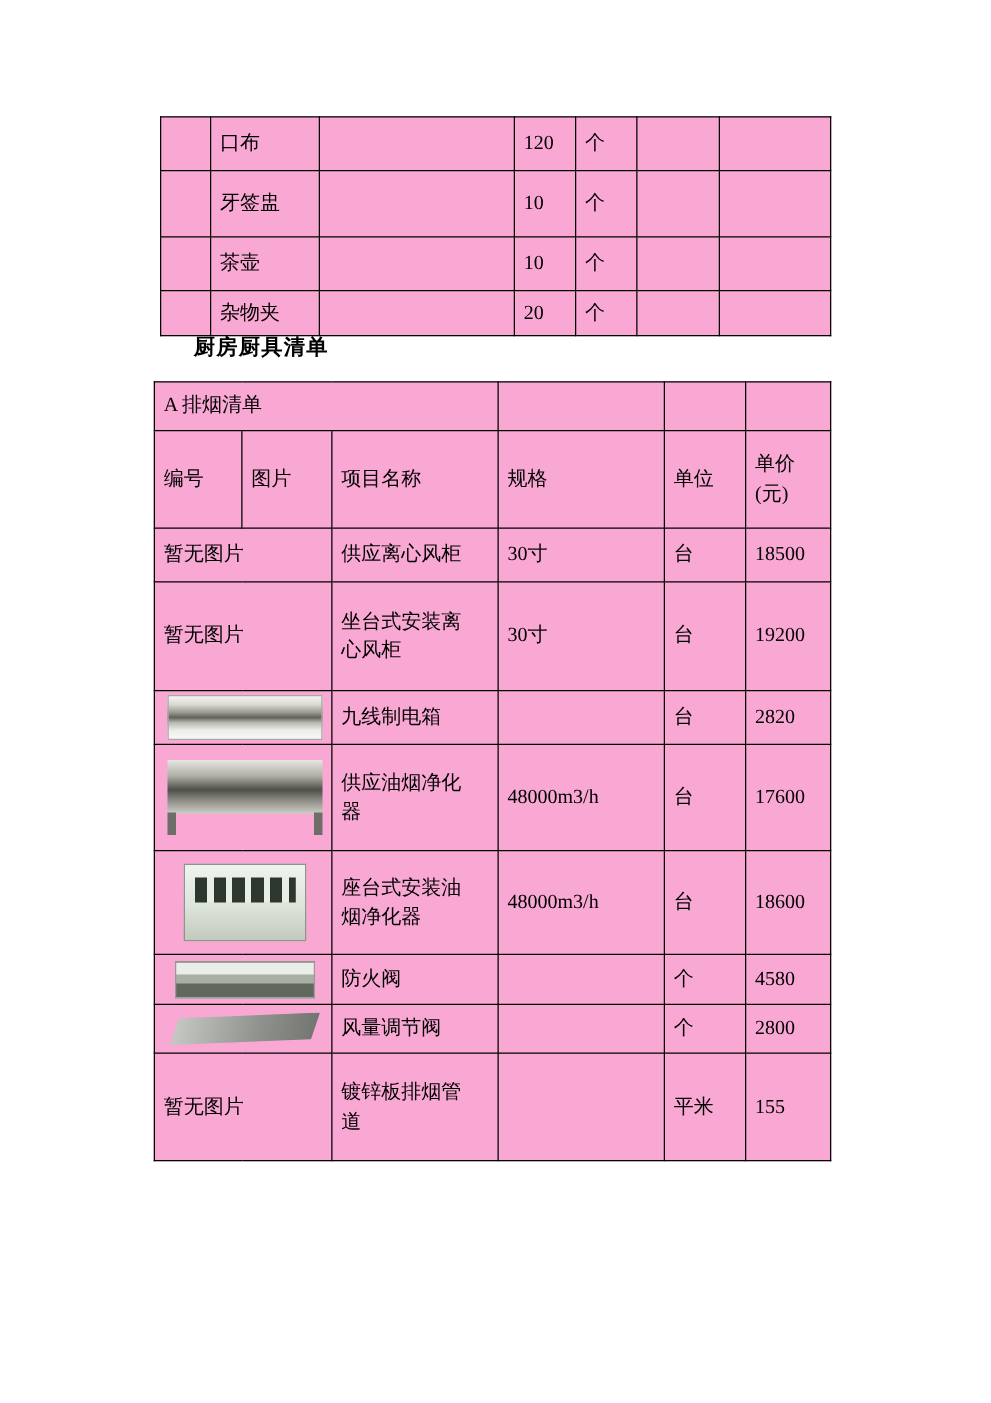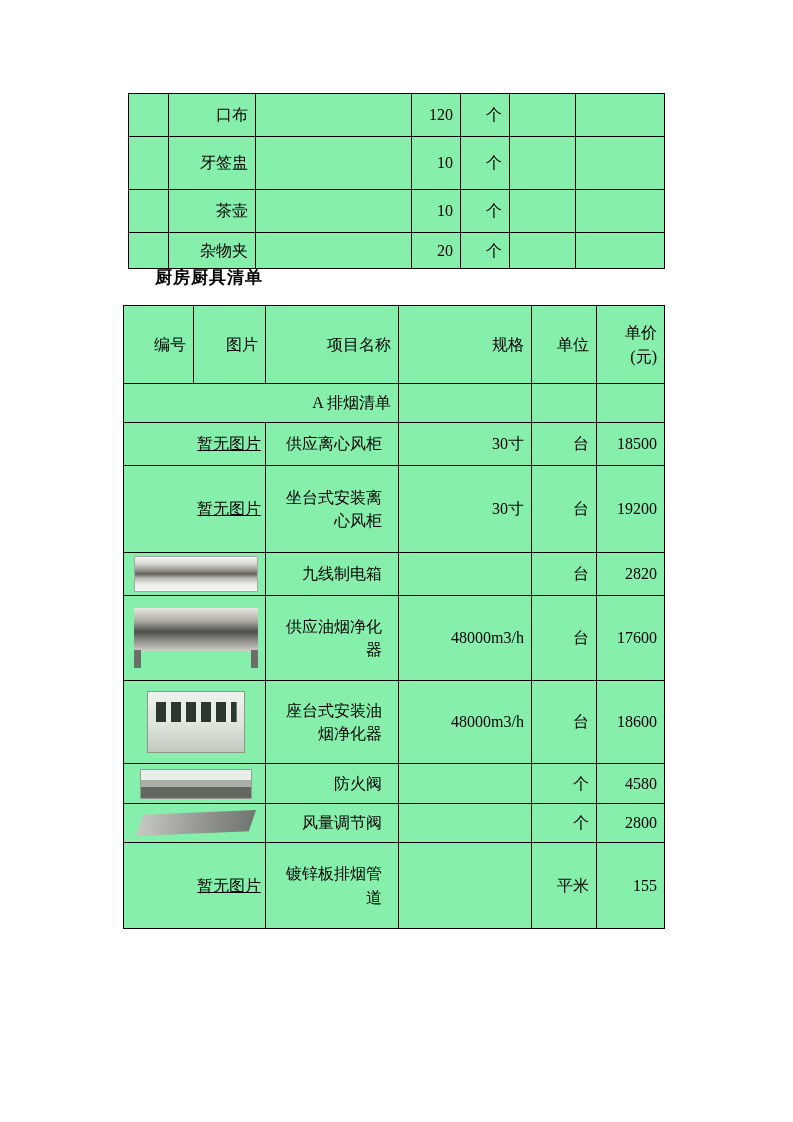--- a/index.html
+++ b/index.html
@@ -4,37 +4,37 @@
 <style>
   * { margin:0; padding:0; box-sizing:border-box; }
   html,body { background:#ffffff; }
   body {
     width:793px; height:1122px; position:relative;
     font-family:"Liberation Serif","DejaVu Serif",serif;
     color:#000;
   }
   .page { position:absolute; inset:0; background:#fff; overflow:hidden; }
 
-  table { border-collapse:collapse; table-layout:fixed; position:absolute; background:#86efac;text-align:right; }
+  table { border-collapse:collapse; table-layout:fixed; position:absolute; background:#f9a8d4; }
   td {
     border:1px solid #000;
     font-size:16px; line-height:1.45;
     padding:2px 7px;
     vertical-align:middle;
     overflow:hidden;
     word-break:break-all;
   }
 
   
   .t1 { left:128px; top:93px; width:536px; }
 
   
   .t2 { left:123px; top:305px; width:541px; }
   .t2 td.item { padding-right:16px; }
-  .t2 td.pic { padding:2px 4px 2px 7px;text-decoration:underline; }
+  .t2 td.pic { padding:2px 4px 2px 7px; }
 
   .heading {
     position:absolute; left:155px; top:266px;
     font-size:17px; font-weight:bold; letter-spacing:1px;
   }
 
   .pagenum {
     position:absolute; top:1080px; left:0; width:100%;
     text-align:center; font-size:13px;margin-top:40px;
   }
@@ -122,39 +122,39 @@
     <colgroup>
       <col style="width:70px">
         <col style="width:72px">
         <col style="width:133px">
       <col style="width:133px">
         <col style="width:65px">
         <col style="width:68px">
     </colgroup>
 
     <tbody>
-        <tr style="height:78px">
+        <tr style="height:39px">
+      <td colspan="3">A 排烟清单</td>
+      <td></td>
+      <td></td>
+      <td></td>
+    </tr>
+
+    <tr style="height:78px">
       <td>编号</td>
       <td>图片</td>
       <td>项目名称</td>
       <td>规格</td>
       <td>单位</td>
       <td>
         <div>单价</div>
         <div>(元)</div>
       </td>
     </tr>
 
-    <tr style="height:39px">
-      <td colspan="3">A 排烟清单</td>
-      <td></td>
-      <td></td>
-      <td></td>
-    </tr>
-
     <tr style="height:43px">
       <td colspan="2" class="pic"><span>暂无图片</span></td>
       <td class="item">供应离心风柜</td>
       <td>30寸</td>
       <td>台</td>
       <td>18500</td>
     </tr>
 
     <tr style="height:87px">
       <td colspan="2" class="pic"><span>暂无图片</span></td>

